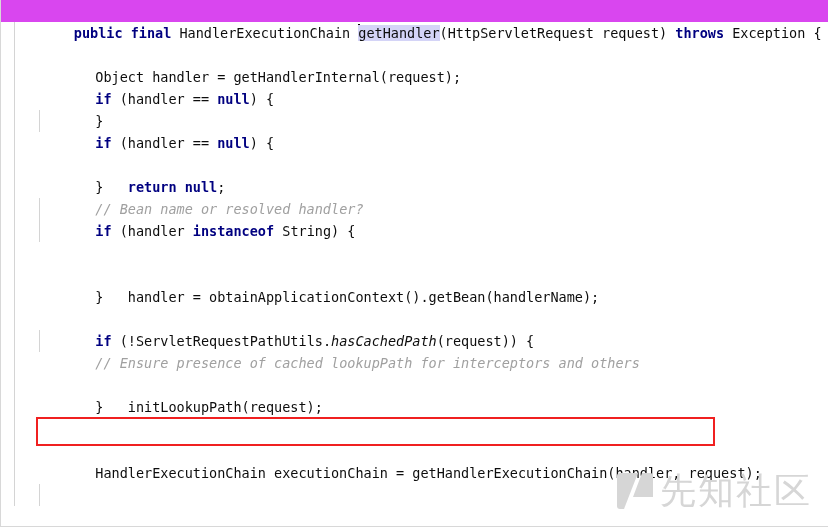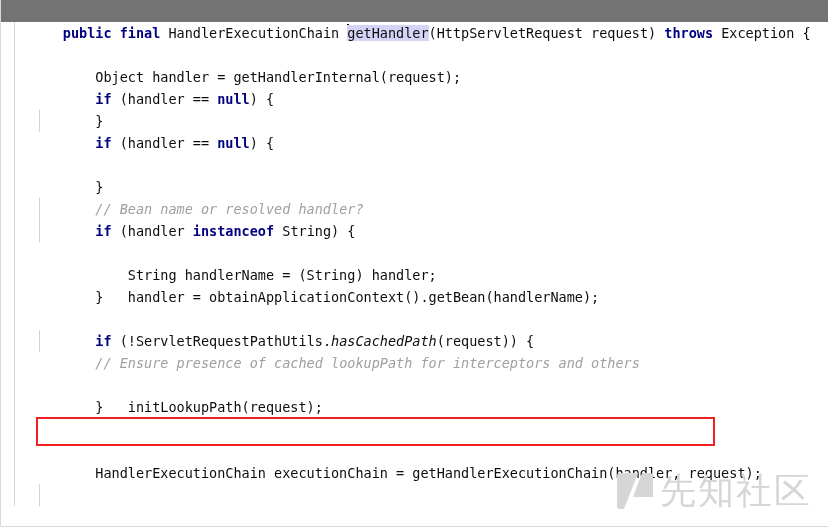--- a/index.html
+++ b/index.html
@@ -42,21 +42,22 @@
 
   .line .ltext {
     position: relative;
     display: inline-block;
     padding-left: 13px;
     z-index: 2;
   }
 
   
   .line.current {
-    background: #737373;
+    background: #d946ef;
+    padding-left: 11px;
   }
 
   
   .guide {
     position: absolute;
     top: 0;
     width: 1px;
     height: 22px;
     background: #d4d4d4;
     z-index: 1;
@@ -149,41 +150,41 @@
     </div>
 
     <div class="line">
       <span class="guide g0"></span>
       <span class="ltext"><span class="plain">    </span><span class="kw">if</span><span class="plain"> (handler == </span><span class="kw">null</span><span class="plain">) {</span></span>
     </div>
 
     <div class="line">
       <span class="guide g0"></span>
       <span class="guide g1"></span>
+      <span class="ltext"><span class="plain">        </span><span class="kw">return</span><span class="plain"> </span><span class="kw">null</span><span class="plain">;</span></span>
     </div>
 
     <div class="line">
       <span class="guide g0"></span>
       <span class="ltext"><span class="plain">    }</span></span>
     </div>
 
     <div class="line">
       <span class="guide g0"></span>
       <span class="ltext"><span class="plain">    </span><span class="cmt">// Bean name or resolved handler?</span></span>
     </div>
 
     <div class="line">
       <span class="guide g0"></span>
       <span class="ltext"><span class="plain">    </span><span class="kw">if</span><span class="plain"> (handler </span><span class="kw">instanceof</span><span class="plain"> String) {</span></span>
     </div>
 
     <div class="line">
       <span class="guide g0"></span>
       <span class="guide g1"></span>
-      <span class="ltext"><span class="plain">        String handlerName = (String) handler;</span></span>
     </div>
 
     <div class="line">
       <span class="guide g0"></span>
       <span class="guide g1"></span>
       <span class="ltext"><span class="plain">        handler = obtainApplicationContext().getBean(handlerName);</span></span>
     </div>
 
     <div class="line">
       <span class="guide g0"></span>

